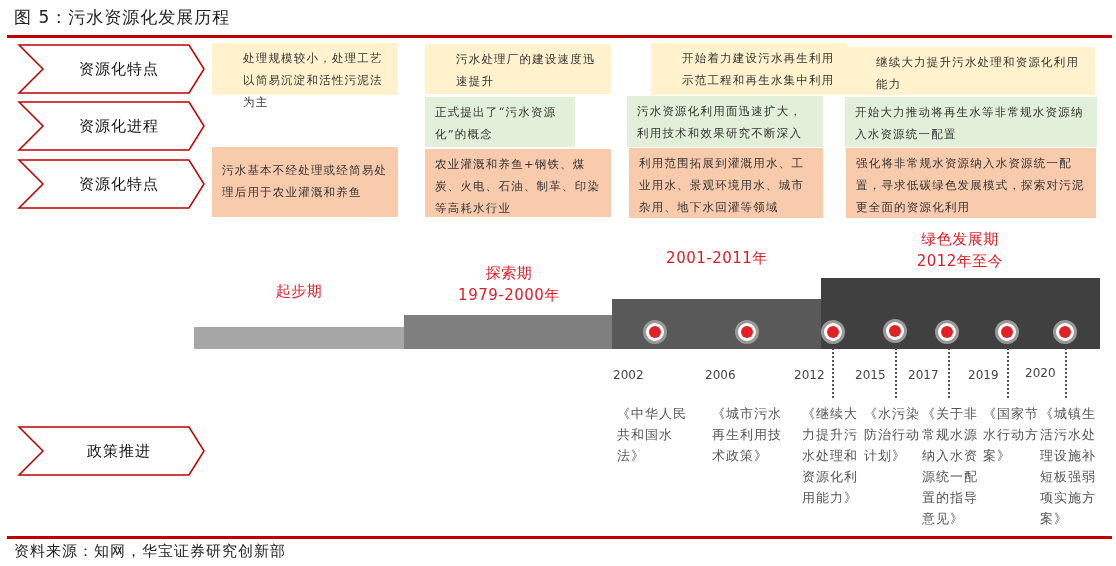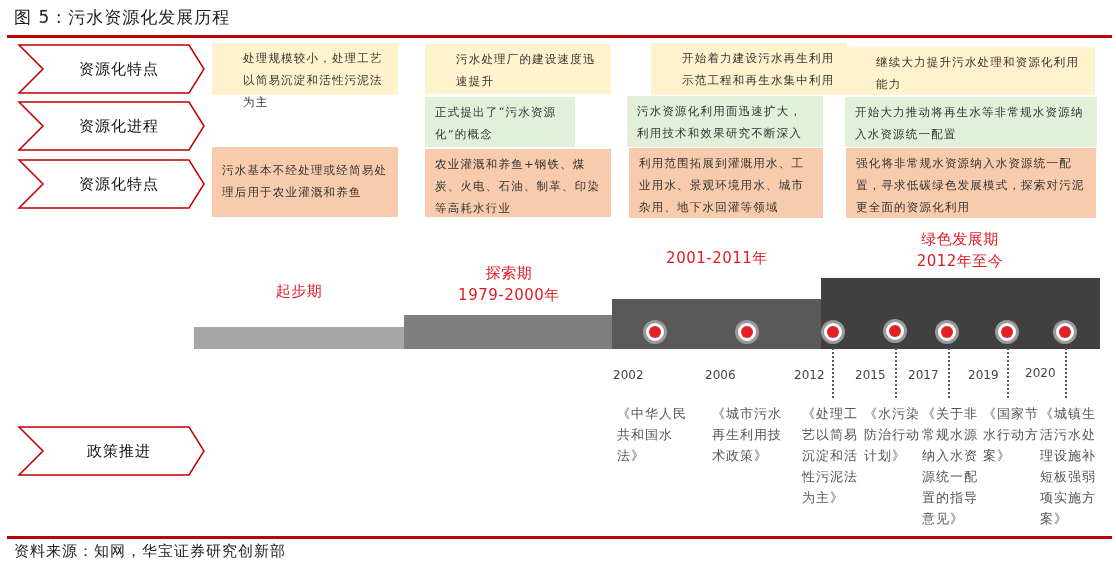--- a/index.html
+++ b/index.html
@@ -129,20 +129,20 @@
 <div class="abs year" style="left:613px; top:368px;">2002</div>
 <div class="abs year" style="left:705px; top:368px;">2006</div>
 <div class="abs year" style="left:794px; top:368px;">2012</div>
 <div class="abs year" style="left:855px; top:368px;">2015</div>
 <div class="abs year" style="left:908px; top:368px;">2017</div>
 <div class="abs year" style="left:968px; top:368px;">2019</div>
 <div class="abs year" style="left:1025px; top:366px;">2020</div>
 
 <div class="abs policy" style="left:617px; top:403px;">《中华人民共和国水法》</div>
 <div class="abs policy" style="left:712px; top:403px;">《城市污水再生利用技术政策》</div>
-<div class="abs policy" style="left:802px; top:403px; width:58px;">《处理工艺以简易沉淀和活性污泥法为主》</div>
+<div class="abs policy" style="left:802px; top:403px; width:58px;">《继续大力提升污水处理和资源化利用能力》</div>
 <div class="abs policy" style="left:864px; top:403px; width:58px;">《水污染防治行动计划》</div>
 <div class="abs policy" style="left:922px; top:403px; width:58px;">《关于非常规水源纳入水资源统一配置的指导意见》</div>
 <div class="abs policy" style="left:983px; top:403px; width:58px;">《国家节水行动方案》</div>
 <div class="abs policy" style="left:1040px; top:403px; width:58px;">《城镇生活污水处理设施补短板强弱项实施方案》</div>
 
 <div class="abs rule bottom"></div>
 <div class="abs source">资料来源：知网，华宝证券研究创新部</div>
 
 </body></html>

